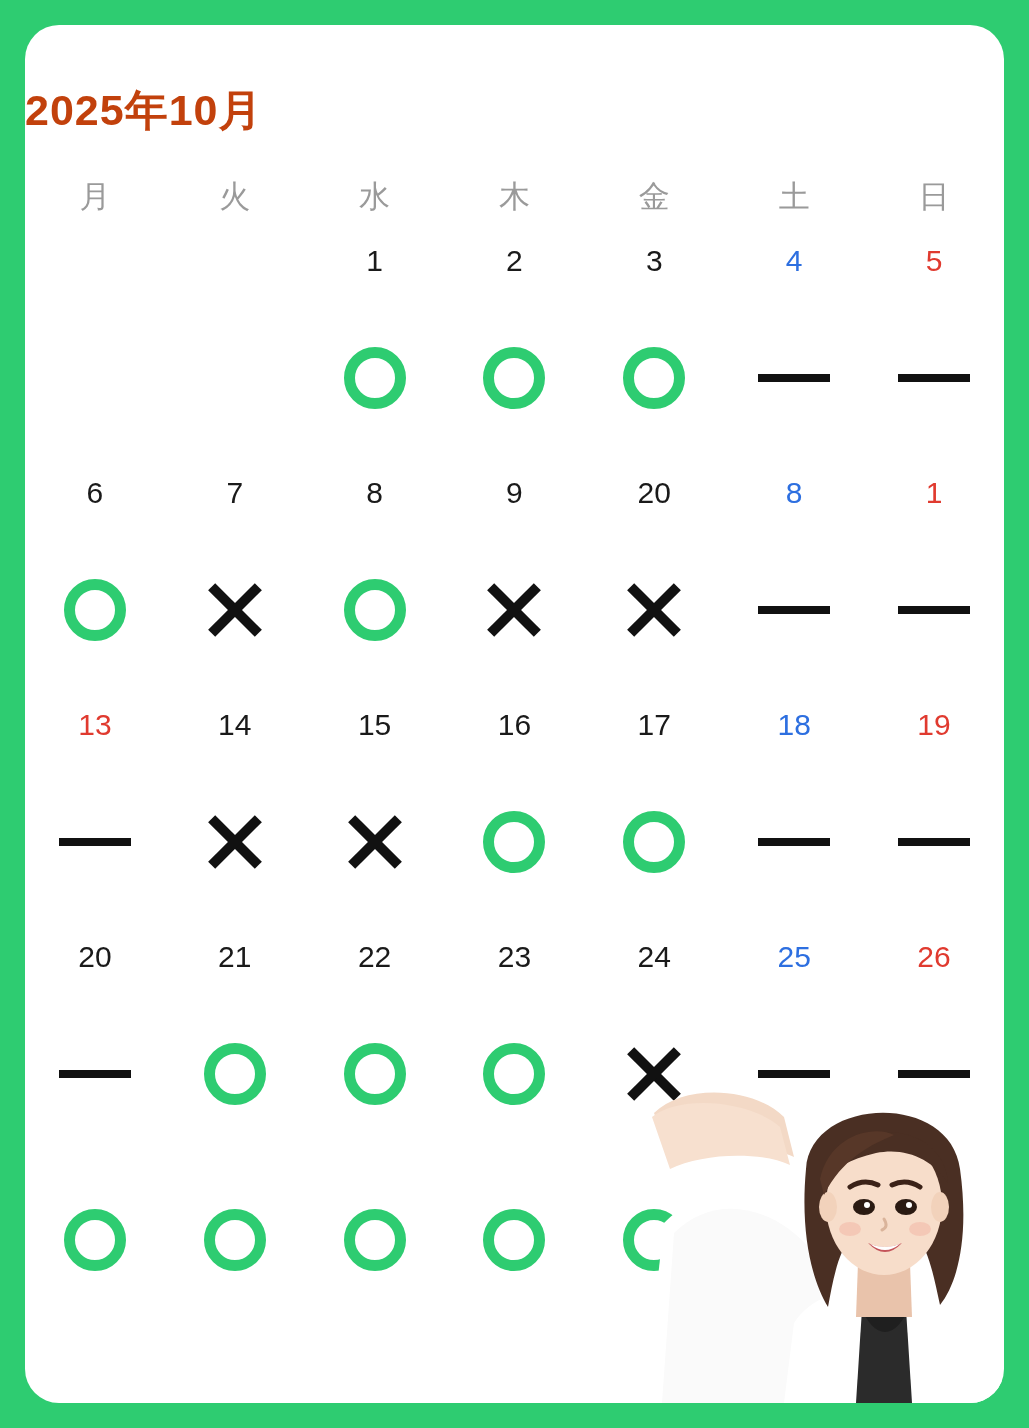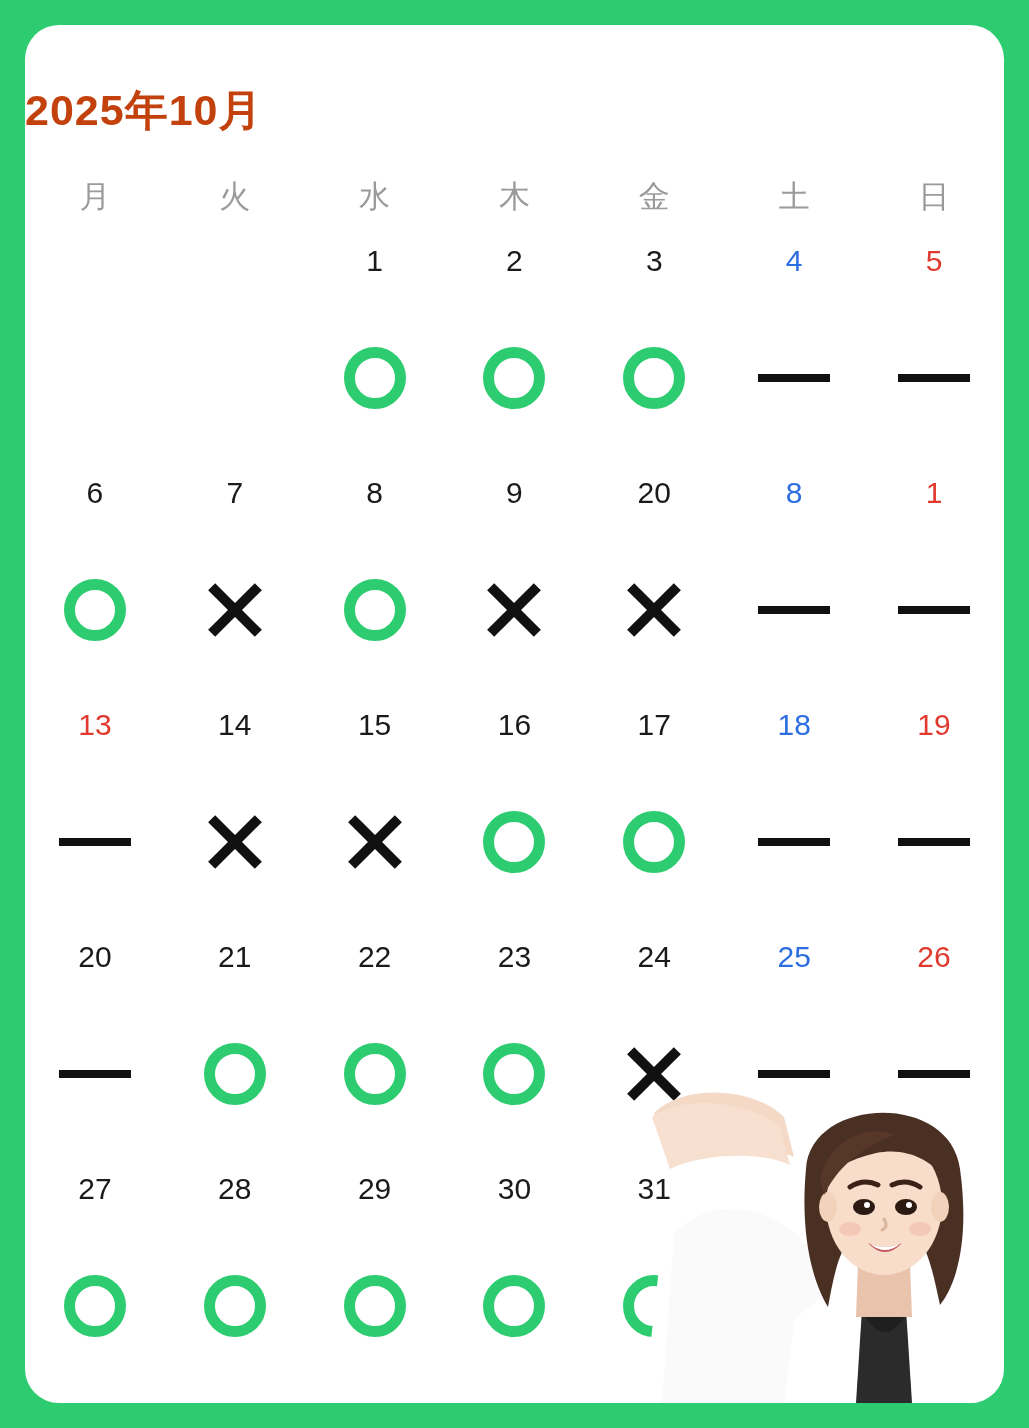--- a/index.html
+++ b/index.html
@@ -197,29 +197,20 @@
         <tr>
           <td class="mark"><span class="mark-inner"><span class="m-dash"></span></span></td>
           <td class="mark"><span class="mark-inner"><span class="m-circle"></span></span></td>
           <td class="mark"><span class="mark-inner"><span class="m-circle"></span></span></td>
           <td class="mark"><span class="mark-inner"><span class="m-circle"></span></span></td>
           <td class="mark"><span class="mark-inner"><span class="m-cross"></span></span></td>
           <td class="mark"><span class="mark-inner"><span class="m-dash"></span></span></td>
           <td class="mark"><span class="mark-inner"><span class="m-dash"></span></span></td>
         </tr>
         <tr>
-          <td class="daynum ">27</td>
-          <td class="daynum ">28</td>
-          <td class="daynum ">29</td>
-          <td class="daynum ">30</td>
-          <td class="daynum ">31</td>
-          <td class="daynum sat"></td>
-          <td class="daynum sun"></td>
-        </tr>
-        <tr>
           <td class="mark"><span class="mark-inner"><span class="m-circle"></span></span></td>
           <td class="mark"><span class="mark-inner"><span class="m-circle"></span></span></td>
           <td class="mark"><span class="mark-inner"><span class="m-circle"></span></span></td>
           <td class="mark"><span class="mark-inner"><span class="m-circle"></span></span></td>
           <td class="mark"><span class="mark-inner"><span class="m-circle"></span></span></td>
           <td class="mark"><span class="mark-inner"></span></td>
           <td class="mark"><span class="mark-inner"></span></td>
         </tr>
       </tbody>
   </table>

